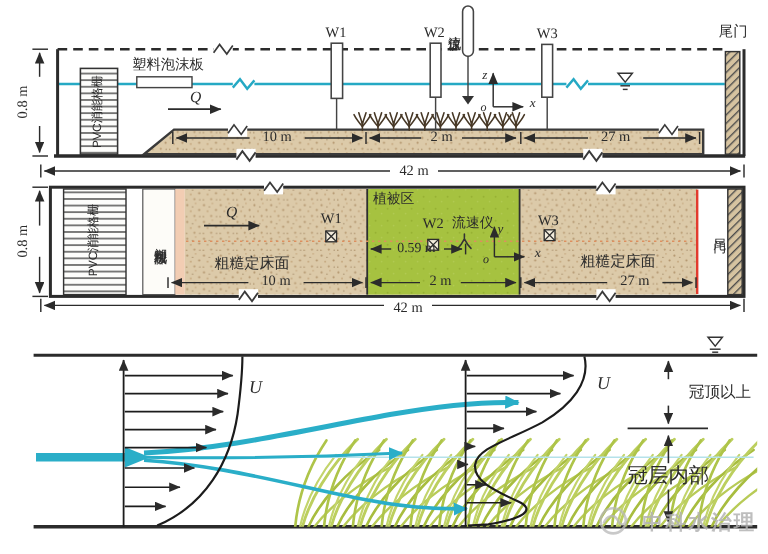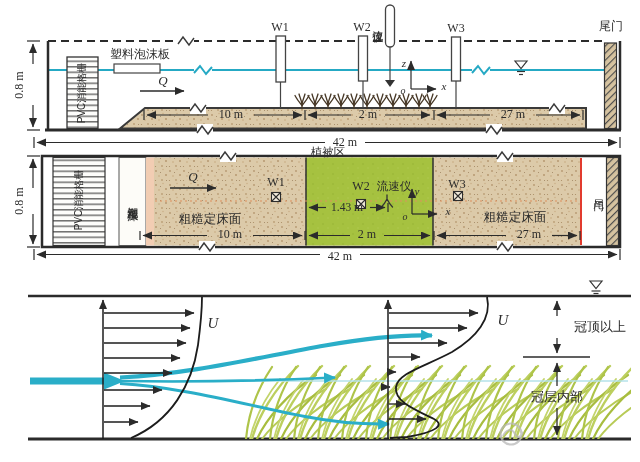--- a/index.html
+++ b/index.html
@@ -356,34 +356,35 @@
 <div class="t serif" style="left:231px;top:114px;font-size:12px;">10 m</div>
 <div class="t serif" style="left:368px;top:114px;font-size:12px;">2 m</div>
 <div class="t serif" style="left:513px;top:114px;font-size:12px;">27 m</div>
 <div class="t serif" style="left:345px;top:142px;font-size:12px;">42 m</div>
 
 <div class="t rot serif" style="left:19px;top:201px;font-size:12px;">0.8 m</div>
 <div class="t rot" style="left:79px;top:200px;font-size:10px;">PVC消能格栅</div>
 <div class="t vtx" style="left:132px;top:200px;font-size:11px;">塑料泡沫板</div>
 <div class="t serif it" style="left:193px;top:177px;font-size:13px;">Q</div>
 <div class="t serif" style="left:276px;top:182px;font-size:12px;">W1</div>
-<div class="t" style="left:328px;top:152px;font-size:11.5px;">植被区</div>
+<div class="t" style="left:328px;top:166px;font-size:11.5px;">植被区</div>
 <div class="t serif" style="left:361px;top:186px;font-size:12px;">W2</div>
 <div class="t" style="left:394px;top:186px;font-size:11.5px;">流速仪</div>
 <div class="t serif" style="left:457px;top:184px;font-size:12px;">W3</div>
 <div class="t" style="left:210px;top:220px;font-size:12.5px;">粗糙定床面</div>
 <div class="t" style="left:515px;top:218px;font-size:12.5px;">粗糙定床面</div>
-<div class="t serif" style="left:347px;top:207px;font-size:11.5px;">1.43 m</div>
+<div class="t serif" style="left:347px;top:207px;font-size:11.5px;">0.59 m</div>
 <div class="t serif it" style="left:417px;top:192px;font-size:11px;">y</div>
 <div class="t serif it" style="left:405px;top:217px;font-size:10px;">o</div>
 <div class="t serif it" style="left:448px;top:212px;font-size:11px;">x</div>
 <div class="t vtx" style="left:598px;top:191px;font-size:11px;">尾门</div>
 <div class="t serif" style="left:230px;top:234px;font-size:12px;">10 m</div>
 <div class="t serif" style="left:367px;top:234px;font-size:12px;">2 m</div>
 <div class="t serif" style="left:529px;top:234px;font-size:12px;">27 m</div>
 <div class="t serif" style="left:340px;top:256px;font-size:12px;">42 m</div>
 
 <div class="t serif it" style="left:213px;top:324px;font-size:15px;">U</div>
 <div class="t serif it" style="left:503px;top:321px;font-size:15px;">U</div>
 <div class="t" style="left:552px;top:327px;font-size:13px;margin-left:48px;">冠顶以上</div>
-<div class="t" style="left:557px;top:397px;font-size:13px;">冠层内部</div>
+<div class="t" style="left:557px;top:397px;font-size:17px;">冠层内部</div>
+<div class="t wm" style="left:583px;top:436px;font-size:17px;">中科水治理</div>
 
 </div>
 
 </body></html>

